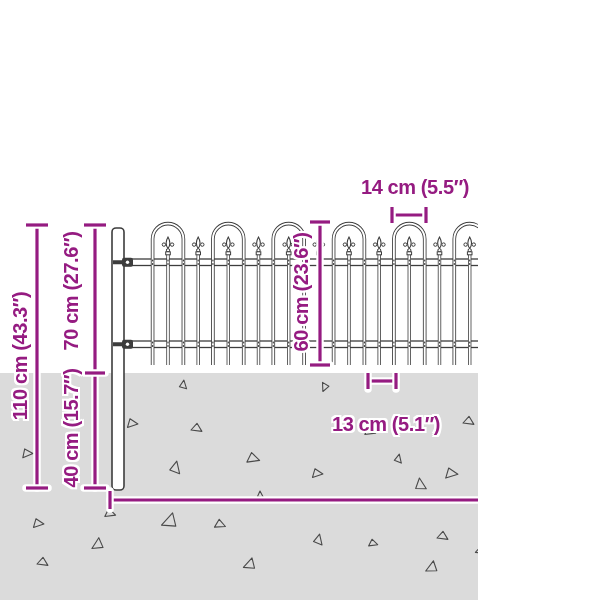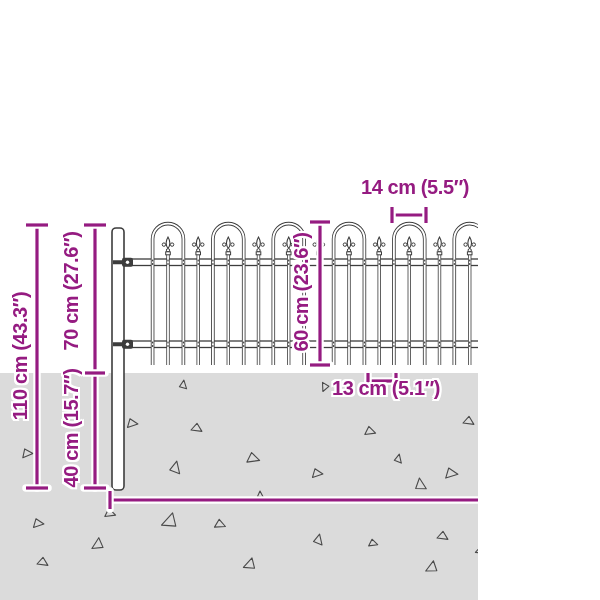--- a/index.html
+++ b/index.html
@@ -351,17 +351,17 @@
       <path d="M 84 225 L 106 225" fill="none" stroke="#FFFFFF" stroke-width="7.5" stroke-linecap="round"></path>
       <path d="M 84 225 L 106 225" fill="none" stroke="#951B81" stroke-width="3.2" stroke-linecap="butt"></path>
       <path d="M 84 488 L 106 488" fill="none" stroke="#FFFFFF" stroke-width="7.5" stroke-linecap="round"></path>
       <path d="M 84 488 L 106 488" fill="none" stroke="#951B81" stroke-width="3.2" stroke-linecap="butt"></path>
       <path d="M 85 373 L 105 373" fill="none" stroke="#FFFFFF" stroke-width="7.5" stroke-linecap="round"></path>
       <path d="M 85 373 L 105 373" fill="none" stroke="#951B81" stroke-width="3.2" stroke-linecap="butt"></path>
     </svg>
 
   <div class="dim-label" style="left: 415px; top: 187px; color: rgb(149, 27, 129);">14 cm (5.5″)</div>
   <div class="dim-label rot" style="left: 301px; top: 292px; color: rgb(149, 27, 129);">60 cm (23.6″)</div>
-  <div class="dim-label" style="left: 386px; top: 388px; color: rgb(149, 27, 129);">13 cm (5.1″)</div>
+  <div class="dim-label" style="left: 386px; top: 424px; color: rgb(149, 27, 129);">13 cm (5.1″)</div>
   <div class="dim-label rot" style="left: 20px; top: 356px; color: rgb(149, 27, 129);">110 cm (43.3″)</div>
   <div class="dim-label rot" style="left: 71px; top: 291px; color: rgb(149, 27, 129);">70 cm (27.6″)</div>
   <div class="dim-label rot" style="left: 71px; top: 428px; color: rgb(149, 27, 129);">40 cm (15.7″)</div>
 </div>
 
 </body></html>

